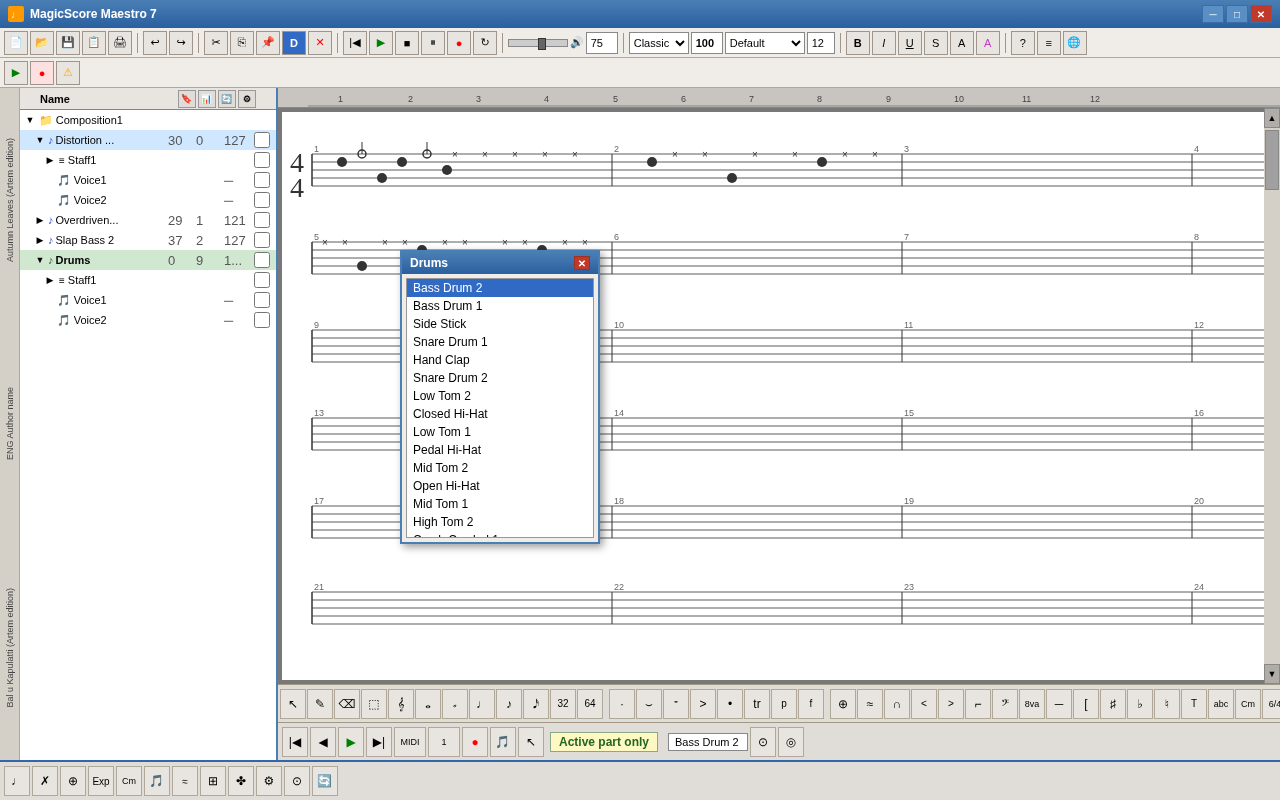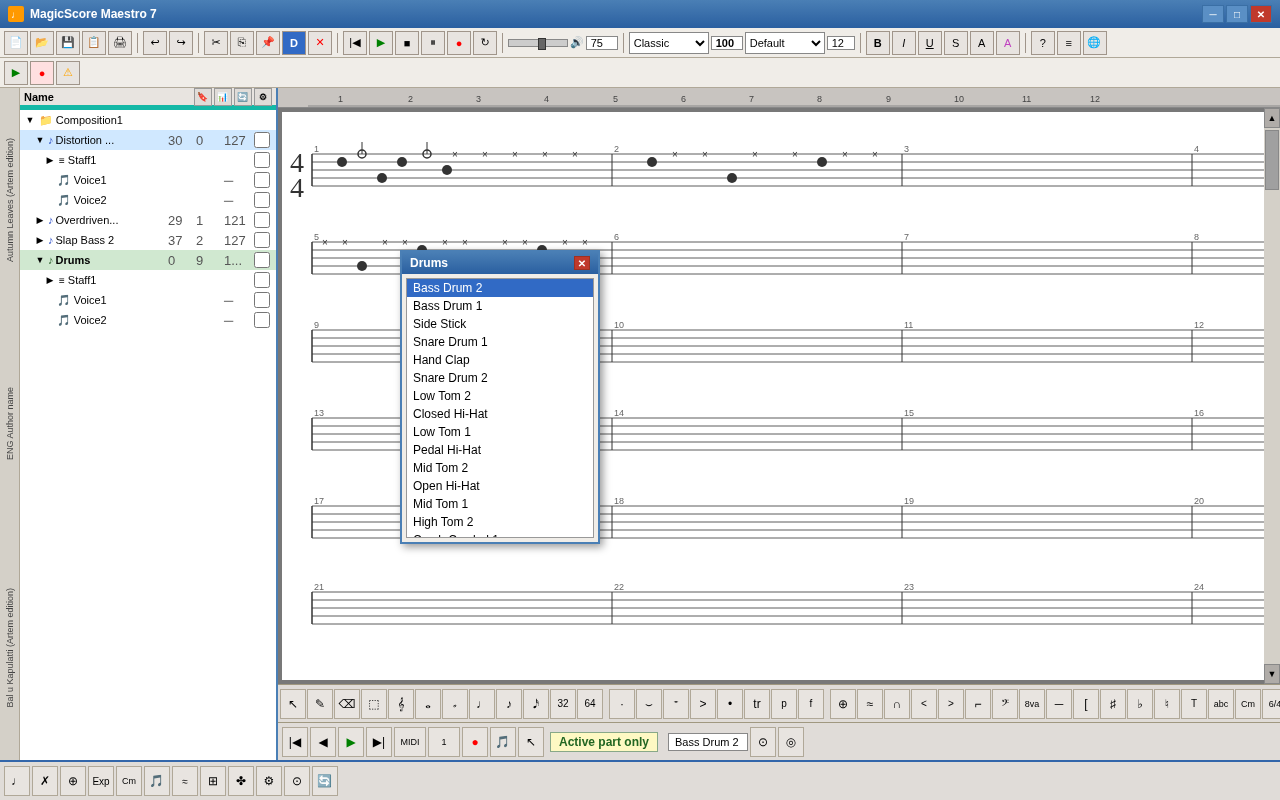--- a/index.html
+++ b/index.html
@@ -46,21 +46,21 @@
     }
     .tb-btn {
       width: 24px; height: 24px;
       background: #e8e4e0;
       border: 1px solid #a0958a;
       cursor: pointer;
       display: flex; align-items: center; justify-content: center;
       font-size: 11px;
     }
     .tb-sep { width: 1px; height: 20px; background: #a0958a; margin: 0 3px; }
-    .tb-input { height: 14px; border: 1px solid #888; padding: 0 4px; font-size: 11px; width: 40px; background: white; }
+    .tb-input { height: 22px; border: 1px solid #888; padding: 0 4px; font-size: 11px; width: 40px; background: white; }
     .tb-select { height: 22px; border: 1px solid #888; font-size: 11px; background: white; }
 
     
     #toolbar2 {
       height: 30px;
       background: #f0ede8;
       display: flex;
       align-items: center;
       padding: 2px 4px;
       gap: 2px;
@@ -71,24 +71,24 @@
     #tree-panel {
       width: 258px;
       background: #ffffff;
       border-right: 2px solid #4a7fb5;
       overflow-y: auto;
       position: relative;
     }
     #tree-header {
       height: 22px;
       background: #e8e4e0;
-      border-bottom: 5px solid #14b8a6;
-      display: flex;
-      align-items: center;
-      padding: 0 4px;
+      border-bottom: 1px solid #14b8a6;
+      display: flex;
+      align-items: center;
+      padding: 0 20px;
       font-weight: bold;
       font-size: 11px;
     }
     #tree-header .header-name { flex: 1; }
     #tree-header .header-icons { display: flex; gap: 2px; }
     .tree-icon-btn { width: 18px; height: 18px; background: #e0dcd8; border: 1px solid #999; cursor: pointer; font-size: 9px; display: flex; align-items: center; justify-content: center; }
 
     .tree-row {
       display: flex;
       align-items: center;
@@ -281,21 +281,21 @@
     <div class="tb-sep"></div>
 
     <div style="display:flex;align-items:center;gap:2px;">
       <div style="width:60px;height:8px;background:#ccc;border:1px solid #888;position:relative;">
         <div style="position:absolute;left:50%;top:-2px;width:8px;height:12px;background:#666;border:1px solid #333;"></div>
       </div>
       <span style="font-size:11px;">🔊</span>
     </div>
     <input class="tb-input" type="text" value="75" style="width: 32px;">
     <div class="tb-sep"></div>
-    <select class="tb-select" style="width:80px;">
+    <select class="tb-select" style="width:60px;">
       <option>Classic</option>
     </select>
     <input class="tb-input" type="text" value="100" style="width: 32px; font-weight: bold;">
     <select class="tb-select" style="width:80px;">
       <option>Default</option>
     </select>
     <input class="tb-input" type="text" value="12" style="width: 28px;">
     <div class="tb-sep"></div>
     <div class="tb-btn" style="font-weight:bold;">B</div>
     <div class="tb-btn" style="font-style:italic;">I</div>

